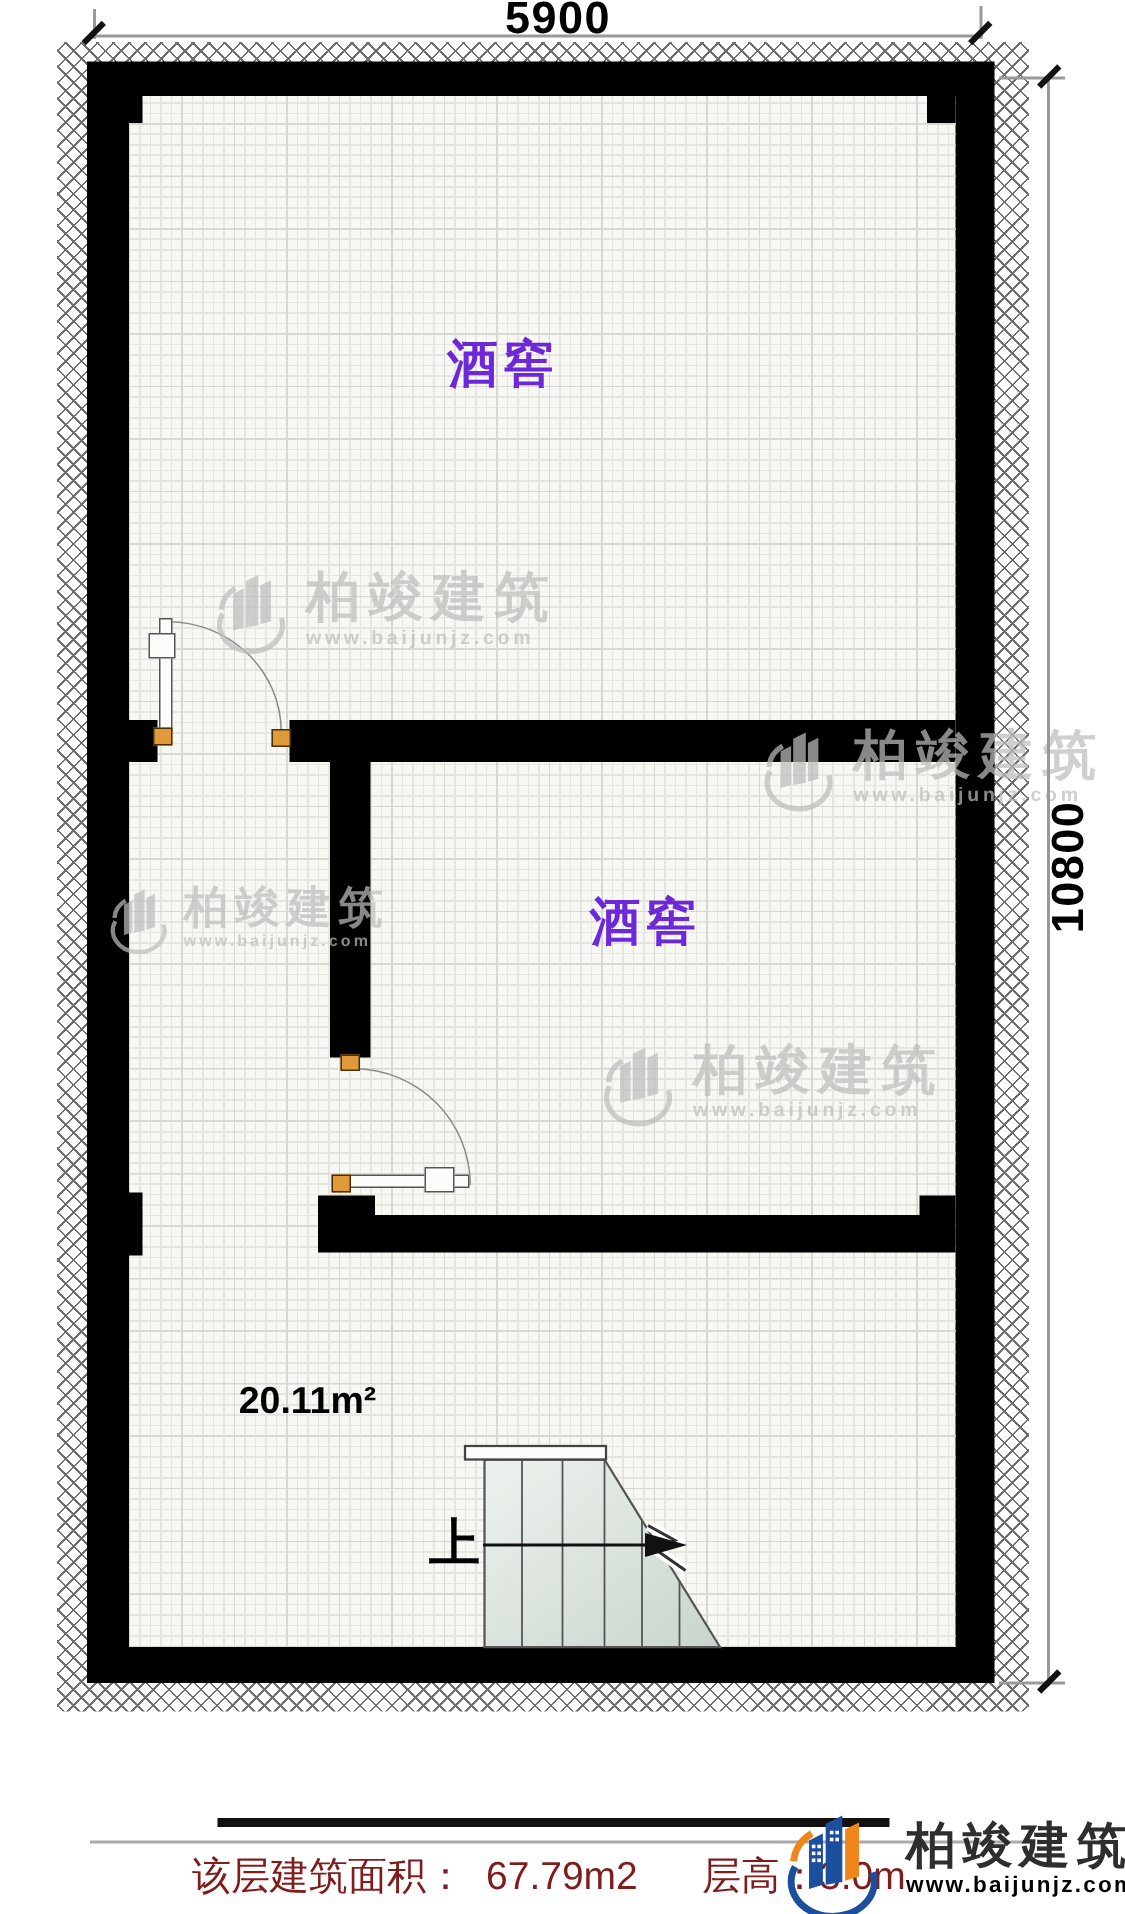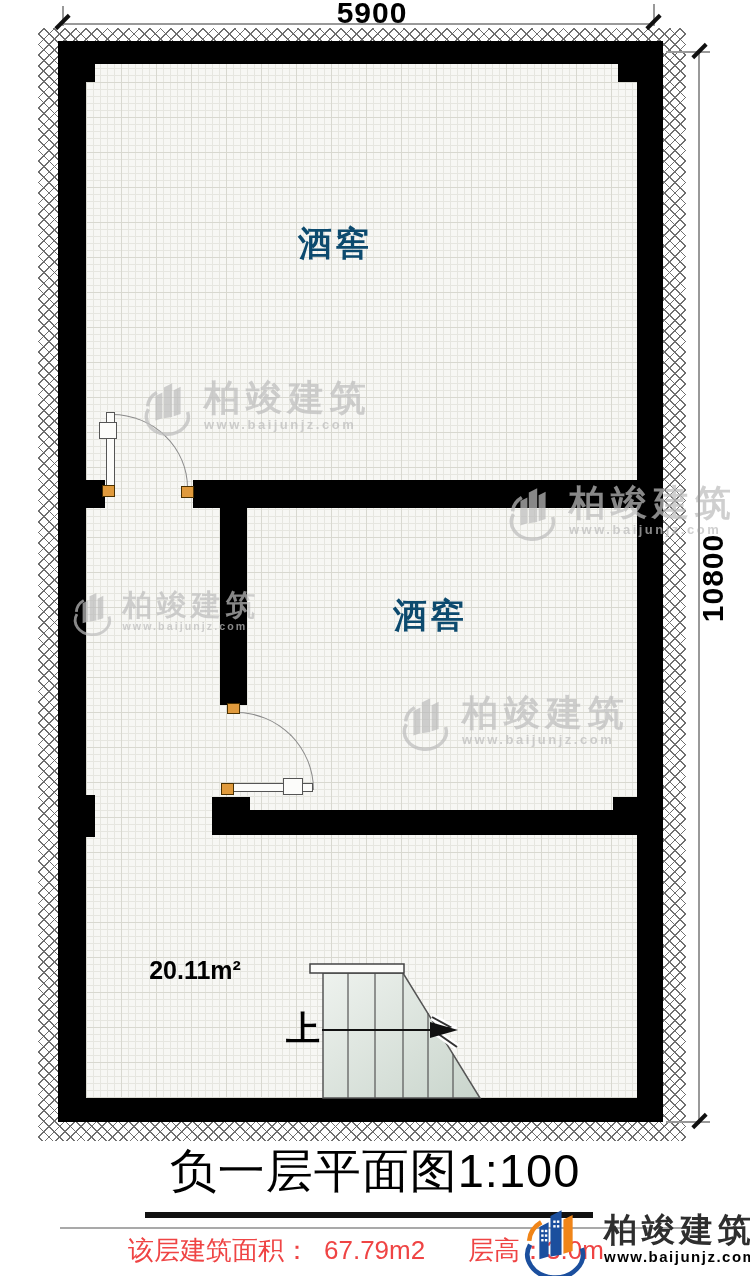--- a/index.html
+++ b/index.html
@@ -31,37 +31,37 @@
   .tick{width:19px;height:4px;background:#111;transform:rotate(-45deg);}
   .dimlabel{font-weight:bold;font-size:30px;color:#000;letter-spacing:1px;}
 
   
   .leaf{background:#fcfcfa;border:1.5px solid #555;box-sizing:border-box;}
   .hinge{background:#e09a3c;border:1px solid #4a3000;box-sizing:border-box;}
   .arc{border-top:1.5px solid #8a8a8a;border-right:1.5px solid #8a8a8a;
        border-top-right-radius:100% 100%;box-sizing:border-box;}
 
   
-  .roomlbl{text-align:center;color:#0c4a6e;}
+  .roomlbl{text-align:center;color:#6d28d9;}
   .roomlbl .rn{font-size:34px;font-weight:bold;letter-spacing:3px;line-height:38px;}
   .roomlbl .ra{font-size:27px;font-weight:bold;line-height:30px;}
   .arealbl{font-size:25px;font-weight:bold;color:#000;text-align:center;}
   .uplbl{font-size:34px;font-weight:bold;color:#000;}
 
   
   .wm{display:flex;align-items:center;gap:8px;color:#bdbdbd;opacity:.72;pointer-events:none;}
   .wm .wm-name{font-size:36px;font-weight:bold;letter-spacing:6px;line-height:38px;white-space:nowrap;}
   .wm .wm-url{font-size:13px;font-weight:bold;letter-spacing:2.5px;line-height:15px;white-space:nowrap;}
   .wm-icon{color:#bdbdbd;}
 
   
   .title{width:750px;text-align:center;font-size:47px;color:#000;letter-spacing:1px;white-space:nowrap;}
   .bar-black{background:#111;}
   .line-gray{background:#a9a9a9;}
-  .info{font-size:26px;color:#ef4444;white-space:nowrap;}
+  .info{font-size:26px;color:#7f1d1d;white-space:nowrap;}
   .info .val{margin-left:14px;}
   .logo{display:flex;align-items:center;gap:4px;}
   .logo .lg-name{font-size:33px;font-weight:bold;color:#2e2e2e;letter-spacing:5px;line-height:36px;white-space:nowrap;}
   .logo .lg-url{font-size:15px;font-weight:bold;color:#000;letter-spacing:1.5px;line-height:18px;white-space:nowrap;}
 </style>
 </head>
 <body>
 
 <div id="canvas">
 
@@ -123,21 +123,21 @@
   <div class="abs leaf" style="left:283px;top:778px;width:20px;height:17px;"></div>
   <div class="abs hinge" style="left:227px;top:703px;width:13px;height:11px;"></div>
   <div class="abs hinge" style="left:221px;top:783px;width:13px;height:12px;"></div>
 
   <div class="abs roomlbl" style="left:235px;top:224px;width:200px;">
     <div class="rn">酒窖</div>
   </div>
   <div class="abs roomlbl" style="left:330px;top:596px;width:200px;">
     <div class="rn">酒窖</div>
   </div>
-  <div class="abs arealbl" style="left:120px;top:920px;width:150px;margin-top:36px;">20.11m²</div>
+  <div class="abs arealbl" style="left:130px;top:920px;width:150px;">20.11m²</div>
 
   <div class="abs wm" style="left:140px;top:370px;">
     <svg class="wm-icon" width="56" height="70" viewBox="0 0 80 80" fill="currentColor">
       <use href="#ic-t1"></use>
         <use href="#ic-t2"></use>
         <use href="#ic-t3"></use>
       <use href="#ic-sw1" fill="none" stroke="currentColor" stroke-width="5"></use>
       <use href="#ic-sw2" fill="none" stroke="currentColor" stroke-width="5"></use>
     </svg>
     <div>
@@ -192,23 +192,20 @@
   <div class="abs tick" style="left:644px;top:20px;"></div>
   <div class="abs dimlabel" style="left:322px;top:-4px;width:100px;text-align:center;">5900</div>
 
   <div class="abs dimline" style="left:698px;top:52px;width:2px;height:1072px;"></div>
   <div class="abs dimline" style="left:666px;top:51px;width:44px;height:2px;"></div>
   <div class="abs dimline" style="left:666px;top:1121px;width:44px;height:2px;"></div>
   <div class="abs tick" style="left:690px;top:49px;"></div>
   <div class="abs tick" style="left:690px;top:1119px;"></div>
   <div class="abs dimlabel" style="left:696px;top:633px;width:110px;text-align:center;transform:rotate(-90deg);transform-origin:0 0;">10800</div>
 
-  <div class="abs title" style="left:0;top:1140px;">
-    <span>负一层平面图</span><span>1:100</span>
-  </div>
   <div class="abs bar-black" style="left:145px;top:1212px;width:448px;height:6px;"></div>
   <div class="abs line-gray" style="left:60px;top:1227px;width:630px;height:2px;"></div>
 
   <div class="abs info" style="left:128px;top:1233px;">
     <span>该层建筑面积：</span><span class="val">67.79m2</span>
   </div>
   <div class="abs info" style="left:468px;top:1233px;">
     <span>层高：</span><span>3.0m</span>
   </div>
 

